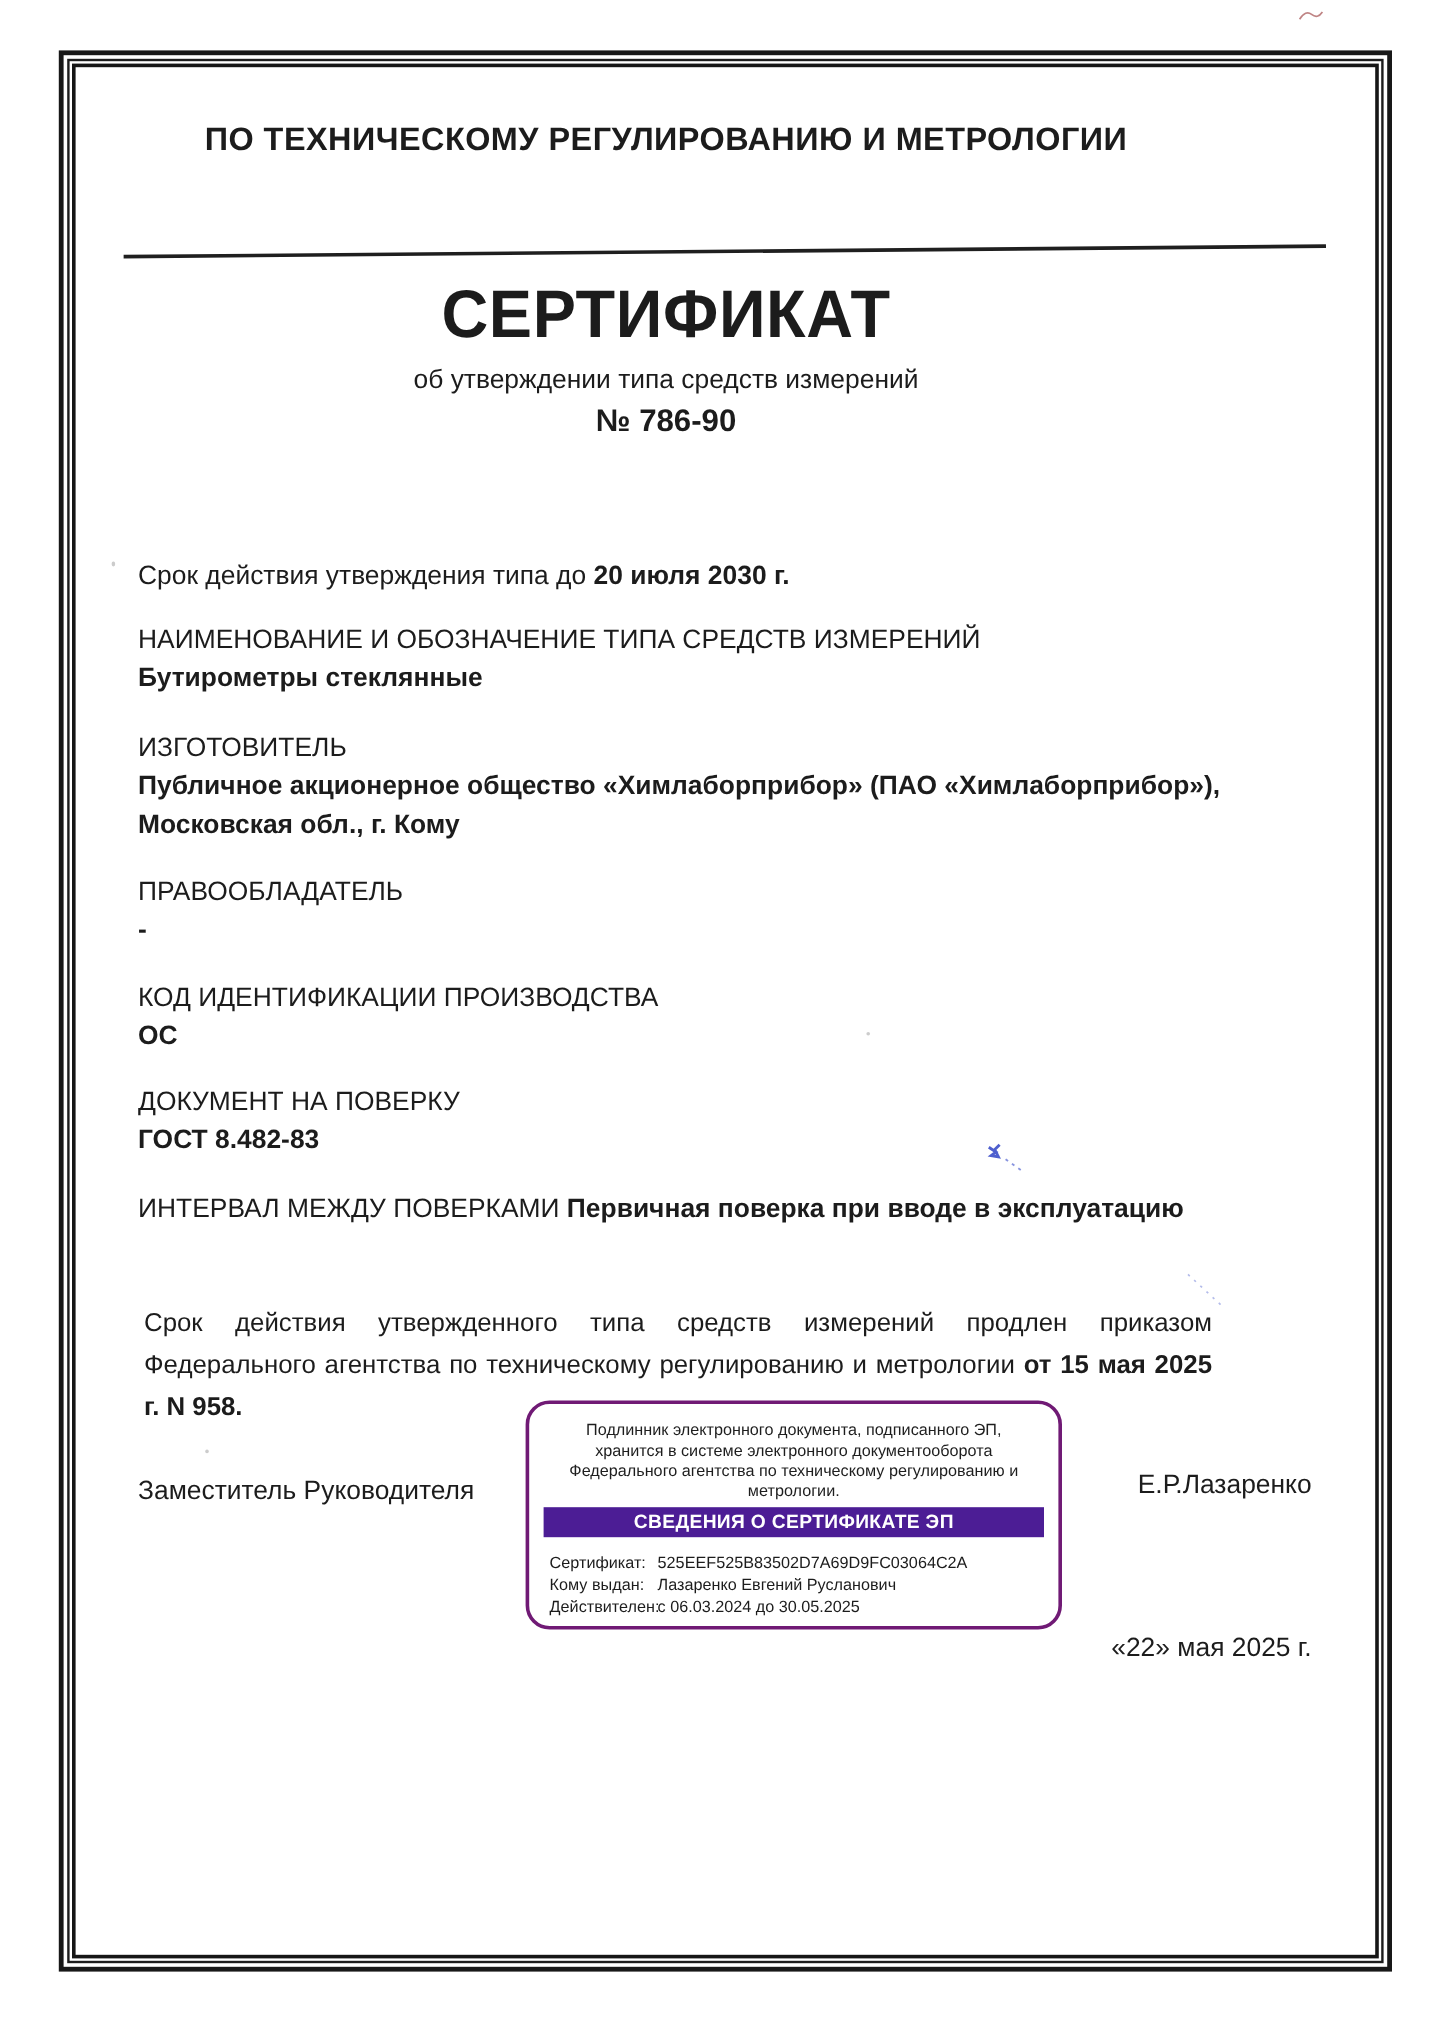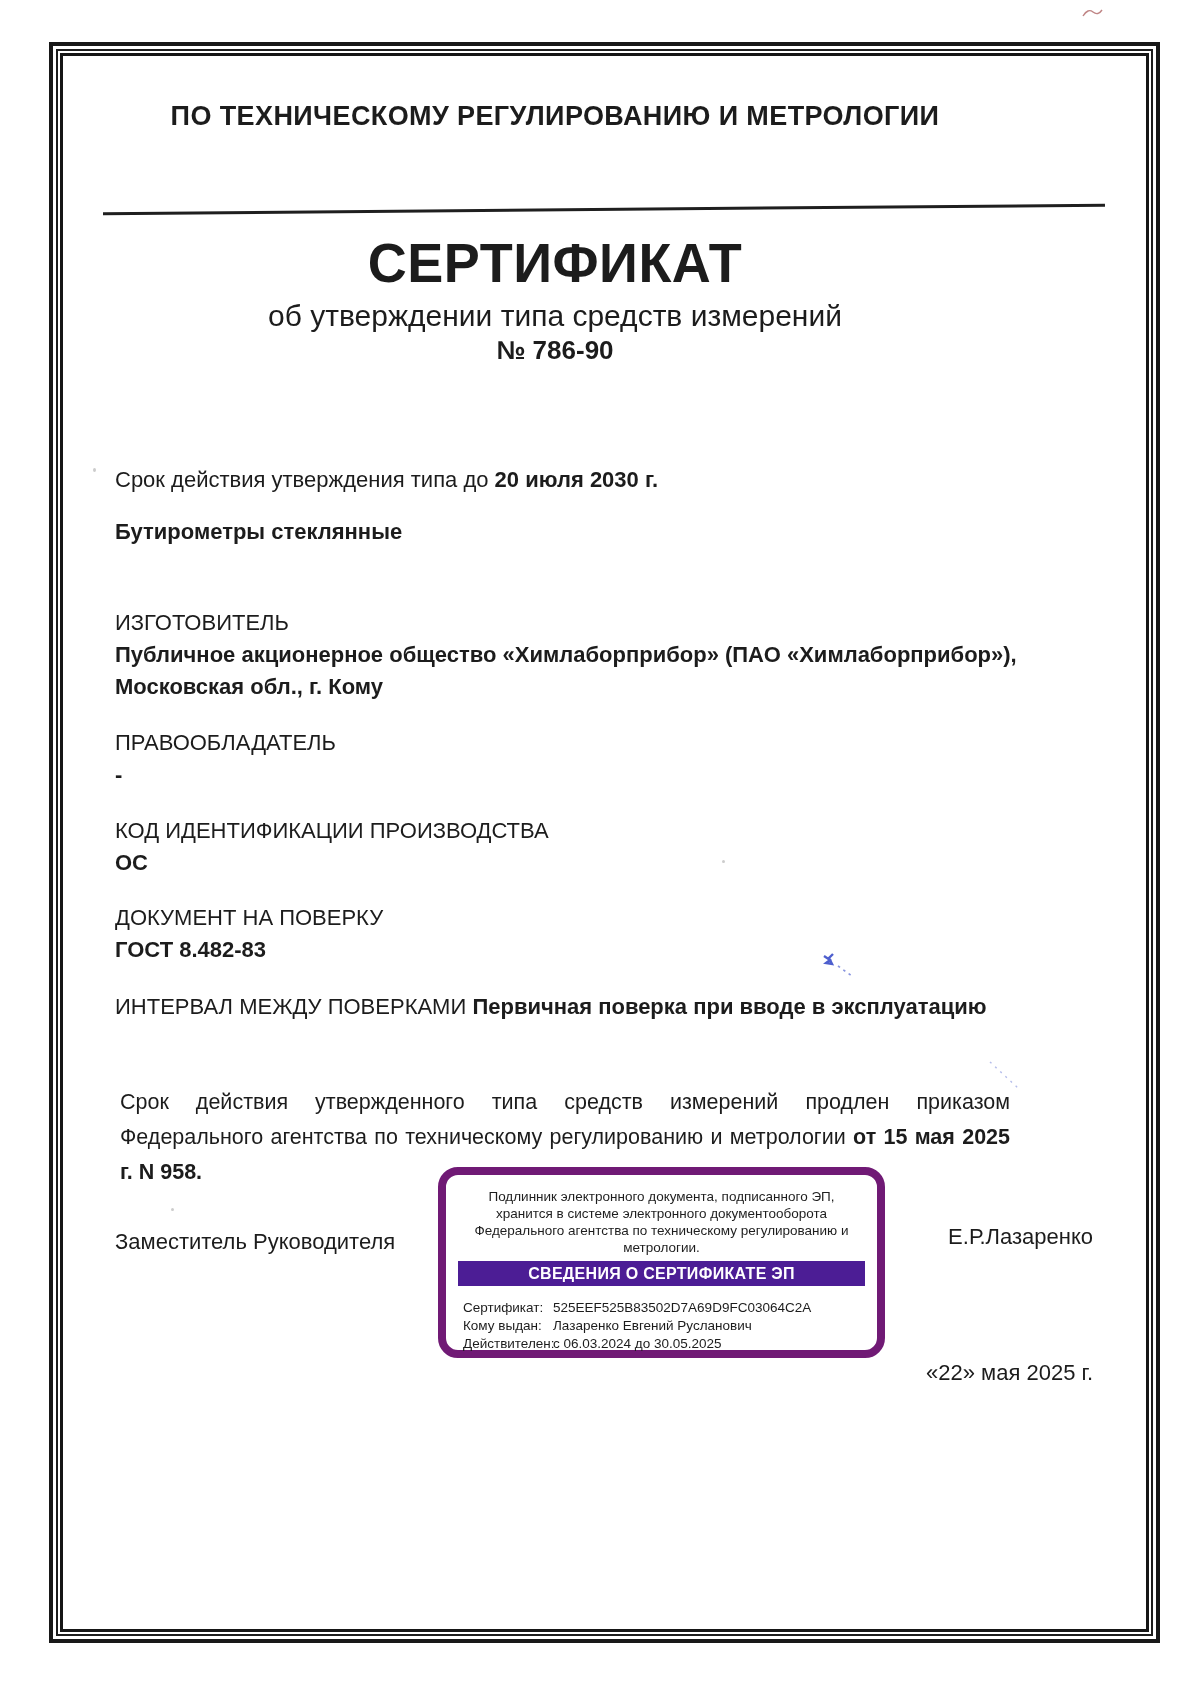--- a/index.html
+++ b/index.html
@@ -15,31 +15,31 @@
   .frame-mid{position:absolute;inset:3px;border:2px solid #1d1d1d;}
   .frame-in{position:absolute;inset:2px;border:3px solid #161616;}
   
   .agency{left:105px;top:96px;width:900px;text-align:center;
           font-size:27px;font-weight:bold;line-height:41px;letter-spacing:.4px;}
   .divider{left:103px;top:208px;width:1002px;height:3px;background:#1f1f1f;
            transform:rotate(-.5deg);}
   .doc-title{left:105px;top:230px;width:900px;text-align:center;
              font-size:54px;font-weight:bold;letter-spacing:.5px;line-height:62px;
              transform:scaleY(1.04);transform-origin:top center;}
-  .doc-subtitle{left:105px;top:299px;width:900px;text-align:center;font-size:30px;line-height:33px;}
+  .doc-subtitle{left:105px;top:299px;width:900px;text-align:center;font-size:22px;line-height:33px;}
   .doc-number{left:105px;top:334px;width:900px;text-align:center;font-size:26px;font-weight:bold;line-height:33px;}
   
   .bodyline{left:115px;font-size:22px;line-height:32px;}
   .sec-label{font-size:22px;line-height:33px;font-weight:normal;}
   .sec-value{font-size:22px;line-height:32px;font-weight:bold;}
   .ext{left:115px;top:1080px;width:890px;margin:5px;font-size:21.5px;line-height:35px;
        text-align:justify;}
   
   .stamp{left:438px;top:1167px;width:447px;height:191px;box-sizing:border-box;
-         border:8px solid #701a75;border-radius:20px;background:#fff;}
+         border:3px solid #701a75;border-radius:20px;background:#fff;}
   .stamp-lines{margin-top:13px;text-align:center;font-size:13.5px;line-height:17px;color:#1e1e1e;}
   .stamp-banner{margin:5px 12px 0 12px;background:#4c1d95;color:#ffffff;text-align:center;
                 font-size:16px;font-weight:bold;line-height:25px;letter-spacing:.3px;}
   .stamp-fields{margin:13px 8px 0 17px;font-size:13.5px;line-height:18px;}
   .srow{display:flex;}
   .slabel{width:90px;flex:0 0 auto;}
   .sval{flex:1;}
   
   .sig-title{left:115px;top:1227px;font-size:22px;line-height:30px;}
   .sig-name{right:107px;top:1222px;font-size:22px;line-height:30px;text-align:center;}
@@ -63,20 +63,21 @@
 <div class="abs doc-title">СЕРТИФИКАТ</div>
 <div class="abs doc-subtitle">об утверждении типа средств измерений</div>
 <div class="abs doc-number">№ 786-90</div>
 
 <div class="abs bodyline" style="top:464px;">
   <span>Срок действия утверждения типа до</span>
   <b>20 июля 2030 г.</b>
 </div>
 
 <div class="abs bodyline" style="top:516px;">
+  <div class="sec-label">НАИМЕНОВАНИЕ И ОБОЗНАЧЕНИЕ ТИПА СРЕДСТВ ИЗМЕРЕНИЙ</div>
   <div class="sec-value">Бутирометры стеклянные</div>
 </div>
 
 <div class="abs bodyline" style="top:606px;">
   <div class="sec-label">ИЗГОТОВИТЕЛЬ</div>
   <div class="sec-value">Публичное акционерное общество «Химлаборприбор» (ПАО «Химлаборприбор»),</div>
   <div class="sec-value">Московская обл., г. Кому</div>
 </div>
 
 <div class="abs bodyline" style="top:726px;">

